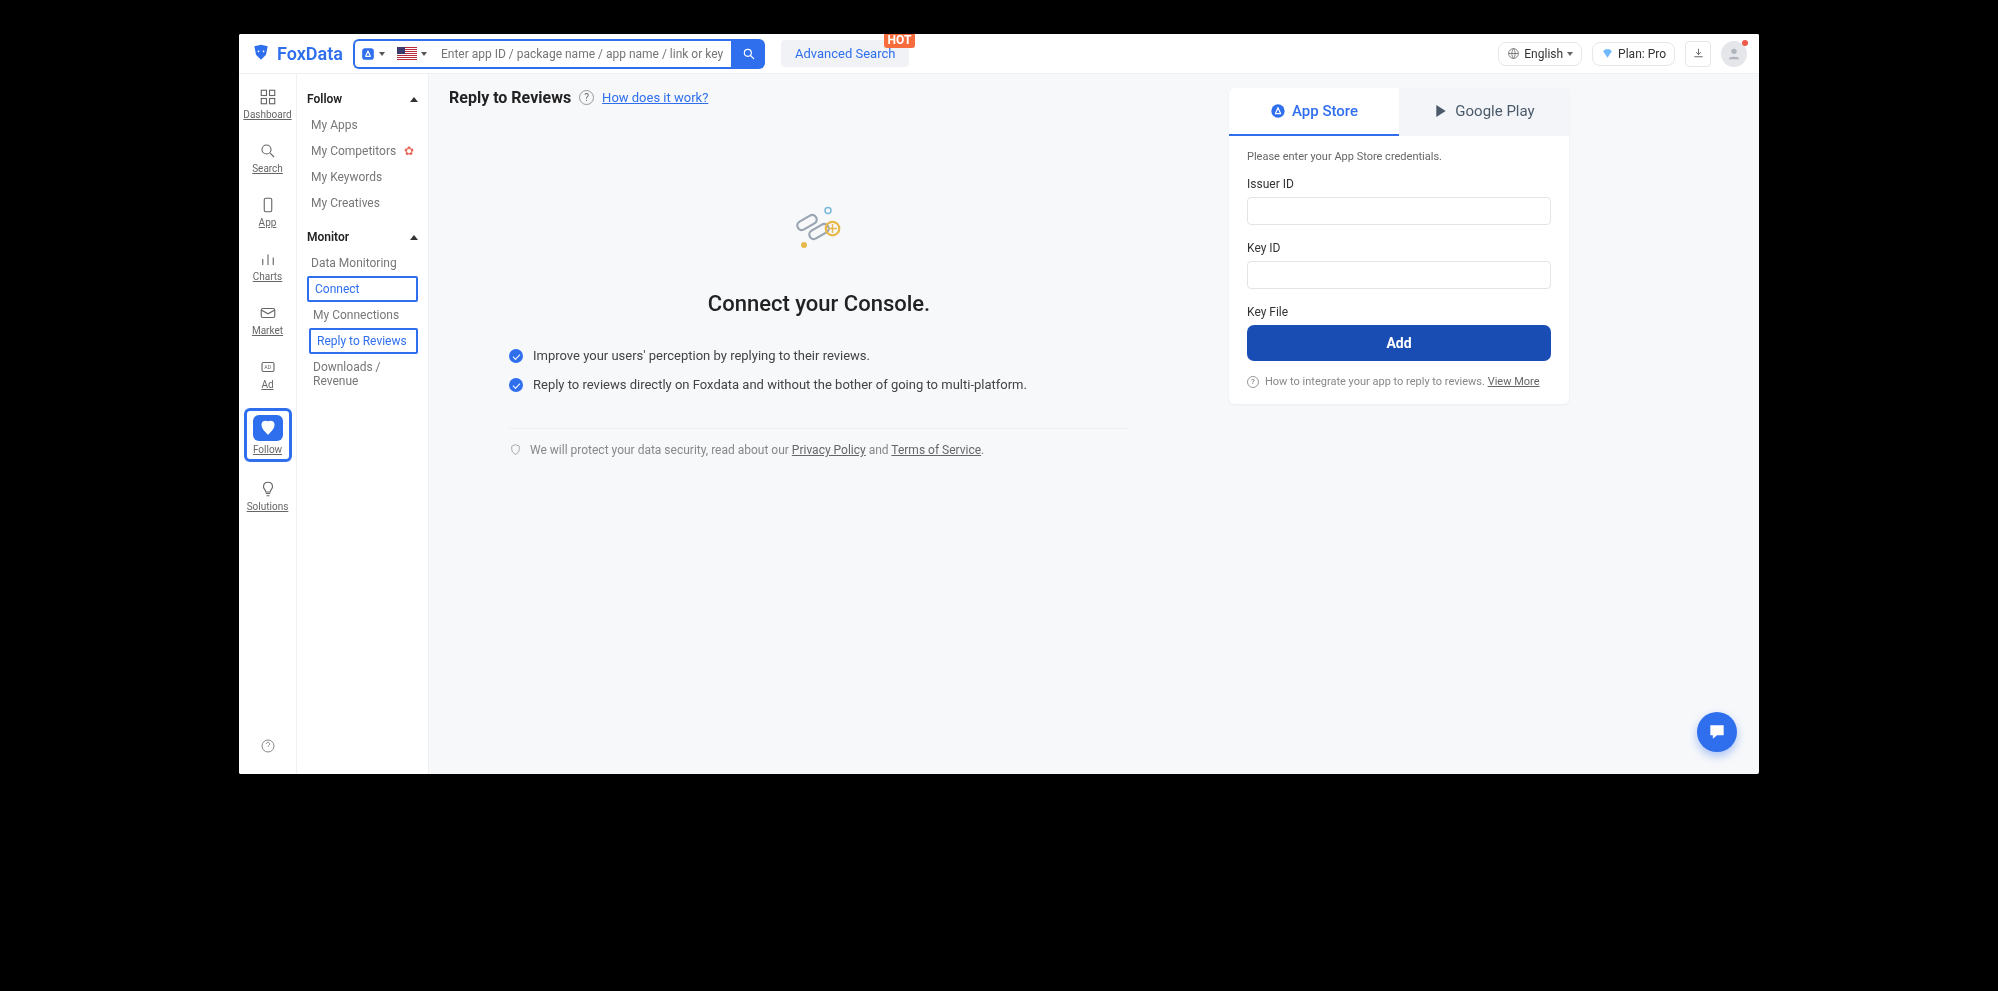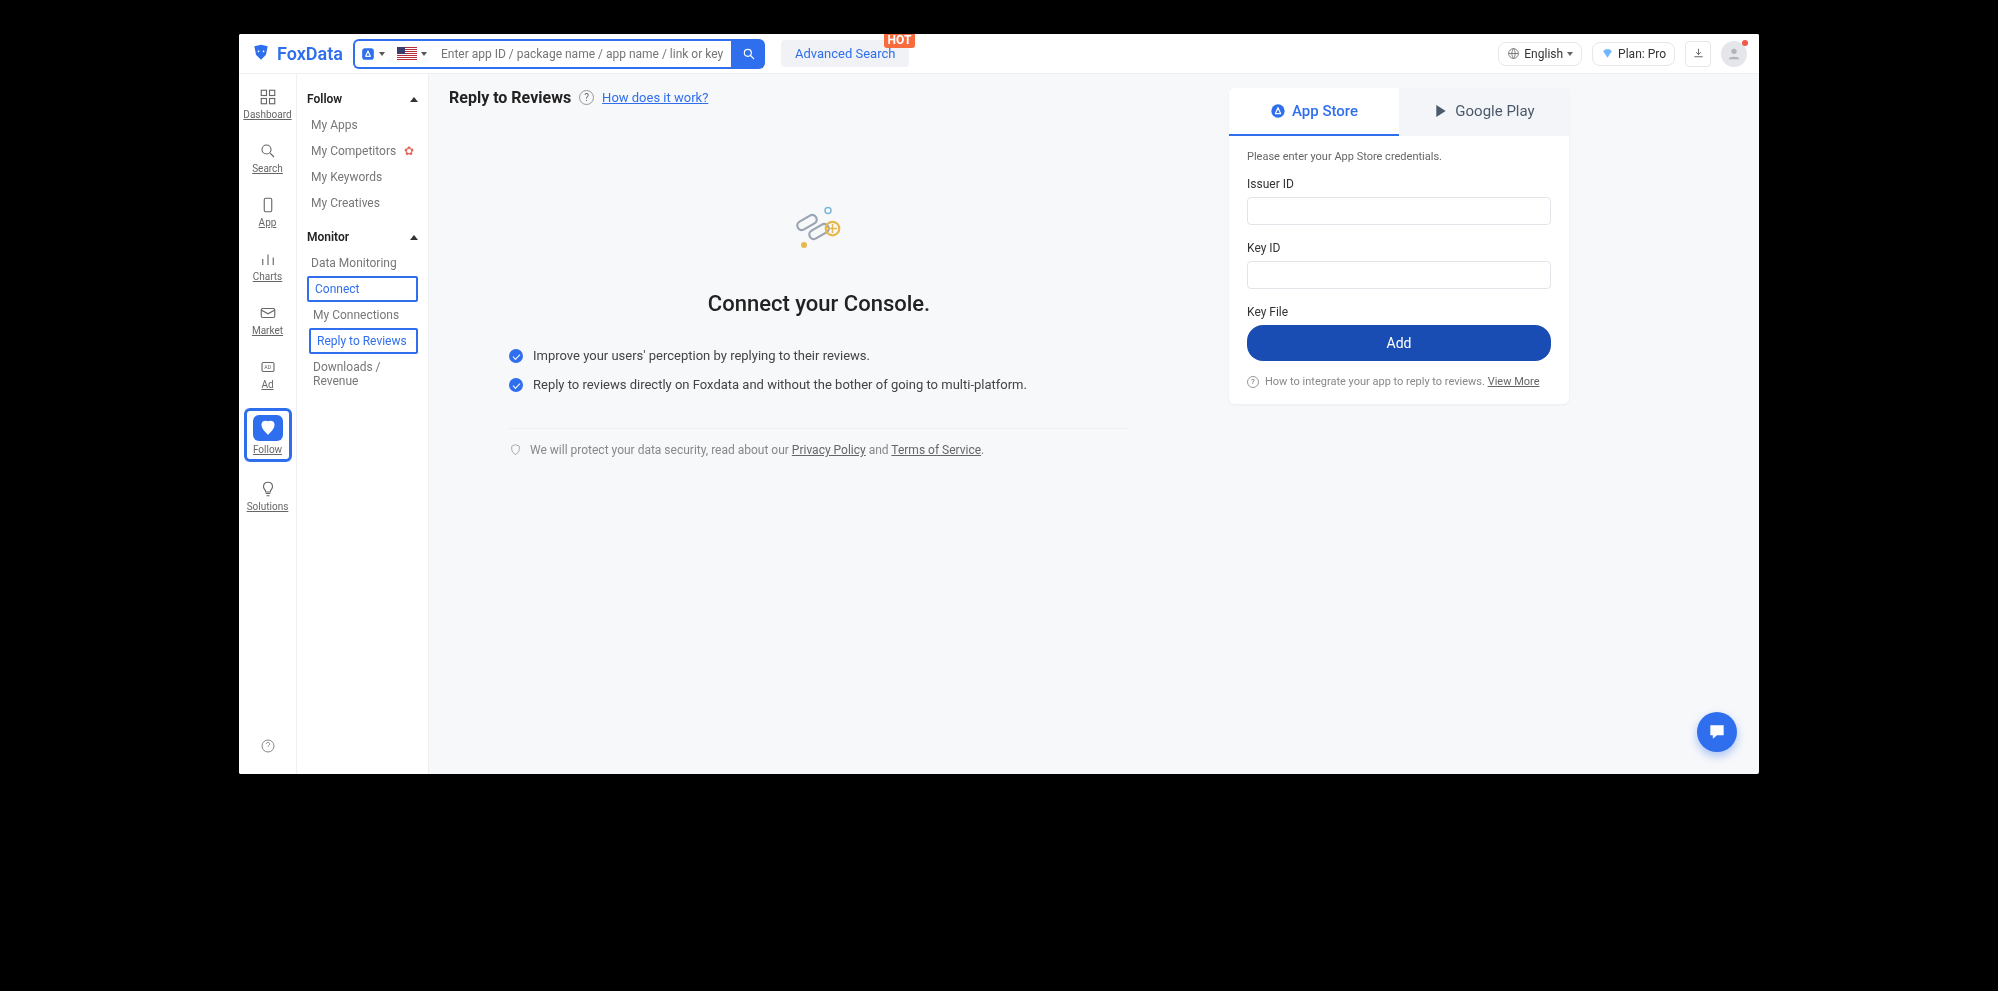--- a/index.html
+++ b/index.html
@@ -86,21 +86,21 @@
 .tab.inactive { background: #f4f5f8; color: #4a5a6a; }
 .tab svg{width:16px;height:16px;}
 .panel-body { padding: 14px 18px 0; }
 .panel-hint { font-size: 11px; color: #666; margin-bottom: 14px; }
 .field-label { font-size: 12px; color: #333; margin-bottom: 6px; }
 .field-input { width: 100%; height: 28px; border: 1px solid #e1e4e9; border-radius: 4px; padding: 0 8px; font-size: 12px; margin-bottom: 16px; outline:none;}
 .dropzone { border: 1px dashed #d7dbe2; border-radius: 4px; padding: 22px 10px; display: flex; flex-direction: column; align-items: center; gap: 14px; margin-bottom: 20px; }
 .folder-icon{width:24px;height:20px;}
 .drop-text { font-size: 11px; color: #888; }
 .select-file-btn { border: 1px solid #cfd3da; background: #fff; padding: 6px 12px; font-size: 12px; color: #444; border-radius: 4px; cursor: pointer; }
-.add-btn { width: 100%; background: #1a4db3; color: #fff; border: none; padding: 10px 0; font-size: 14px; border-radius: 16px; cursor: pointer; font-weight:400;}
+.add-btn { width: 100%; background: #1a4db3; color: #fff; border: none; padding: 10px 0; font-size: 14px; border-radius: 7px; cursor: pointer; font-weight:700;}
 .panel-foot { display:flex;align-items:center;gap:6px;font-size: 11px; color: #888; margin-top: 14px; }
 .panel-foot .q-icon{width:12px;height:12px;font-size:8px;}
 .panel-foot a { color: #666; text-decoration: underline; cursor: pointer; }
 
 
 .chat-fab{position:absolute;right:22px;bottom:22px;width:40px;height:40px;border-radius:50%;background:#2f6fed;display:flex;align-items:center;justify-content:center;cursor:pointer;box-shadow:0 4px 10px rgba(47,111,237,0.4);}
 .chat-fab svg{width:20px;height:20px;fill:#fff;}
 </style>
 </head>
 <body>

